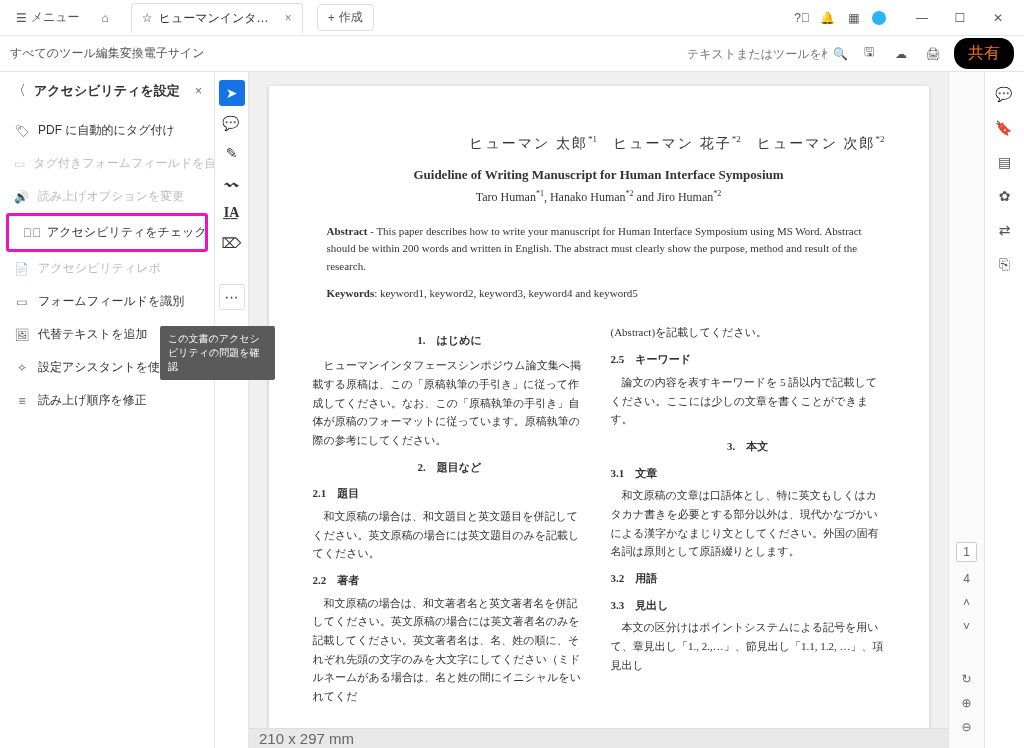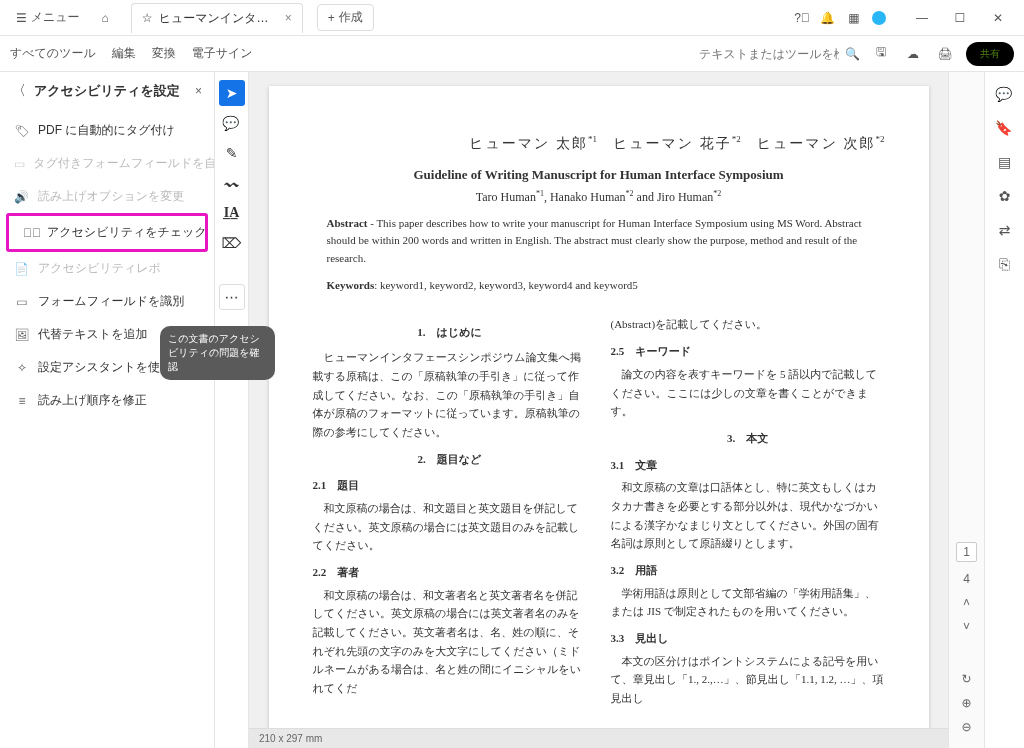--- a/index.html
+++ b/index.html
@@ -13,27 +13,27 @@
 .titlebar .tab { display: flex; align-items: center; gap: 6px; padding: 6px 10px; border: 1px solid #ddd; border-bottom: none; border-radius: 4px 4px 0 0; background:#fff; margin-left: 8px; max-width: 190px;}
 .titlebar .tab span.title { overflow:hidden; text-overflow:ellipsis; white-space:nowrap; max-width:120px; font-size:12px;}
 .titlebar .newtab { margin-left:8px; padding:4px 10px; border:1px solid #ddd; border-radius:4px; display:flex; align-items:center; gap:4px; cursor:pointer; color:#555;}
 .titlebar .tb-right { margin-left:auto; display:flex; align-items:center; gap:10px; }
 .titlebar .tb-right .ic { width:16px; height:16px; display:flex; align-items:center; justify-content:center; color:#555; cursor:pointer;}
 .win-btns { display:flex; gap:2px; margin-left:8px;}
 .win-btns div { width:36px; height:28px; display:flex; align-items:center; justify-content:center; cursor:pointer; color:#555;}
 .blue-dot { width:14px; height:14px; border-radius:50%; background:#29b6f6; }
 
 
-.toolbar { height: 36px; display:flex; align-items:center; border-bottom:1px solid #e5e5e5; padding:0 10px; gap:16px; font-size:12px;}
+.toolbar { height: 36px; display:flex; align-items:center; border-bottom:1px solid #e5e5e5; padding:0 10px; font-size:12px;}
 .toolbar .tool-item { color:#555; cursor:pointer; }
 .toolbar .right { margin-left:auto; display:flex; align-items:center; gap:10px;}
 .toolbar .search { display:flex; align-items:center; gap:6px; color:#999; }
 .toolbar .search input { border:none; outline:none; font-size:12px; width:140px; text-align:right; color:#666; }
 .toolbar .icbtn { width:22px; height:22px; display:flex; align-items:center; justify-content:center; color:#555; cursor:pointer;}
-.share-btn { background:#000; color:#4d7c0f; padding:5px 14px; border-radius:14px; font-size:10px; cursor:pointer;}
+.share-btn { background:#000; color:#f97316; padding:5px 14px; border-radius:14px; font-size:16px; cursor:pointer;}
 
 
 .main { flex:1; display:flex; min-height:0; }
 
 
 .left-panel { width:215px; border-right:1px solid #e5e5e5; display:flex; flex-direction:column; }
 .lp-header { display:flex; align-items:center; padding:10px 12px; gap:8px; }
 .lp-header .back { font-size:14px; cursor:pointer;}
 .lp-header .title { font-weight:bold; font-size:13px; flex:1;}
 .lp-header .close { cursor:pointer; color:#666;}
@@ -44,41 +44,41 @@
 .lp-item.disabled .ic { color:#ccc;}
 .lp-highlight { border:3px solid #e815c3; border-radius:3px; margin: 0 6px; }
 
 
 .vtoolbar { width:34px; border-right:1px solid #e5e5e5; display:flex; flex-direction:column; align-items:center; padding-top:8px; gap:4px; position:relative;}
 .vtoolbar .vbtn { width:26px; height:26px; display:flex; align-items:center; justify-content:center; cursor:pointer; border-radius:3px; color:#333; font-size:14px;}
 .vtoolbar .vbtn.active { background:#1473e6; color:#fff;}
 .vtoolbar .vbtn.more { border:1px solid #ddd; border-radius:3px;}
 
 
-.tooltip { position:absolute; left:160px; top:254px; background:#5a5a5a; color:#fff; font-size:10px; padding:6px 8px; border-radius:10px; width:115px; line-height:1.4; z-index:10;}
+.tooltip { position:absolute; left:160px; top:254px; background:#5a5a5a; color:#fff; font-size:10px; padding:6px 8px; border-radius:2px; width:115px; line-height:1.4; z-index:10;}
 
 
 .doc-wrap { flex:1; background:#f0f0f0; overflow:auto; position:relative; display:flex; flex-direction:column; align-items:center; padding:14px 0;}
 .page { width:660px; background:#fff; box-shadow:0 1px 4px rgba(0,0,0,0.2); padding:48px 44px 20px; font-family: "MS Mincho", serif; }
 .page h1 { font-size:19px; font-weight:bold; text-align:center; margin-bottom:8px; letter-spacing:1px;}
 .page .authors-ja { text-align:right; font-size:14px; margin-bottom:14px; letter-spacing:2px;}
 .page .authors-ja sup{ font-size:9px; letter-spacing:0;}
 .page h2 { font-size:13px; font-weight:bold; text-align:center; margin-bottom:6px; font-family:Liberation Serif, serif;}
-.page .authors-en { text-align:center; font-size:12px; margin-bottom:10px; font-family:"Times New Roman",serif;}
+.page .authors-en { text-align:center; font-size:12px; margin-bottom:18px; font-family:"Times New Roman",serif;}
 .page .authors-en sup{font-size:8px;}
 .page .abstract { font-size:11px; line-height:1.6; margin:0 14px 12px; font-family:"Times New Roman",serif;}
 .page .abstract b{font-weight:bold;}
 .page .keywords { font-size:11px; margin:0 14px 24px; font-family:"Times New Roman",serif;}
 .page .cols { display:flex; gap:24px; font-size:11px; line-height:1.7;}
 .page .col { flex:1; }
 .page .sec-h { text-align:center; font-weight:bold; margin:8px 0 6px;}
 .page .sub-h { font-weight:bold; margin:8px 0 4px;}
 .page .col p { text-indent:1em; margin-bottom:2px;}
 
-.statusbar { position:absolute; left:0; bottom:0; height:20px; background:#e8e8e8; color:#666; font-size:10px; display:flex; align-items:center; padding:0 10px; width:100%; border-top:1px solid #ddd;}
+.statusbar { position:absolute; left:0; bottom:0; height:20px; background:#e8e8e8; color:#666; font-size:15px; display:flex; align-items:center; padding:0 10px; width:100%; border-top:1px solid #ddd;}
 
 
 .right-rail { width:40px; border-left:1px solid #e5e5e5; display:flex; flex-direction:column; align-items:center; padding-top:12px; gap:14px;}
 .right-rail .ric { width:20px; height:20px; display:flex; align-items:center; justify-content:center; color:#555; cursor:pointer; font-size:14px;}
 
 
 .pagenav { width:36px; border-left:1px solid #e5e5e5; display:flex; flex-direction:column; align-items:center; justify-content:flex-start; padding-top:470px; gap:10px; font-size:12px; color:#666; background:#fafafa;}
 .pagenav .box { border:1px solid #ccc; padding:2px 6px; border-radius:2px; background:#fff;}
 .pagenav .nav-ic{ cursor:pointer; }
 </style>
@@ -217,21 +217,20 @@
             <p>和文原稿の場合は、和文著者名と英文著者名を併記してください。英文原稿の場合には英文著者名のみを記載してください。英文著者名は、名、姓の順に、それぞれ先頭の文字のみを大文字にしてください（ミドルネームがある場合は、名と姓の間にイニシャルをいれてくだ</p>
           </div>
           <div class="col">
             <p style="text-indent:0;">(Abstract)を記載してください。</p>
             <div class="sub-h">2.5　キーワード</div>
             <p>論文の内容を表すキーワードを 5 語以内で記載してください。ここには少しの文章を書くことができます。</p>
             <div class="sec-h">3.　本文</div>
             <div class="sub-h">3.1　文章</div>
             <p>和文原稿の文章は口語体とし、特に英文もしくはカタカナ書きを必要とする部分以外は、現代かなづかいによる漢字かなまじり文としてください。外国の固有名詞は原則として原語綴りとします。</p>
             <div class="sub-h">3.2　用語</div>
-            <p>学術用語は原則として文部省編の「学術用語集」、または JIS で制定されたものを用いてください。</p>
             <div class="sub-h">3.3　見出し</div>
             <p>本文の区分けはポイントシステムによる記号を用いて、章見出し「1., 2.,…」、節見出し「1.1, 1.2, …」、項見出し</p>
           </div>
         </div>
       </div>
       <div class="statusbar">
         <span>210 x 297 mm</span>
       </div>
     </div>
 

